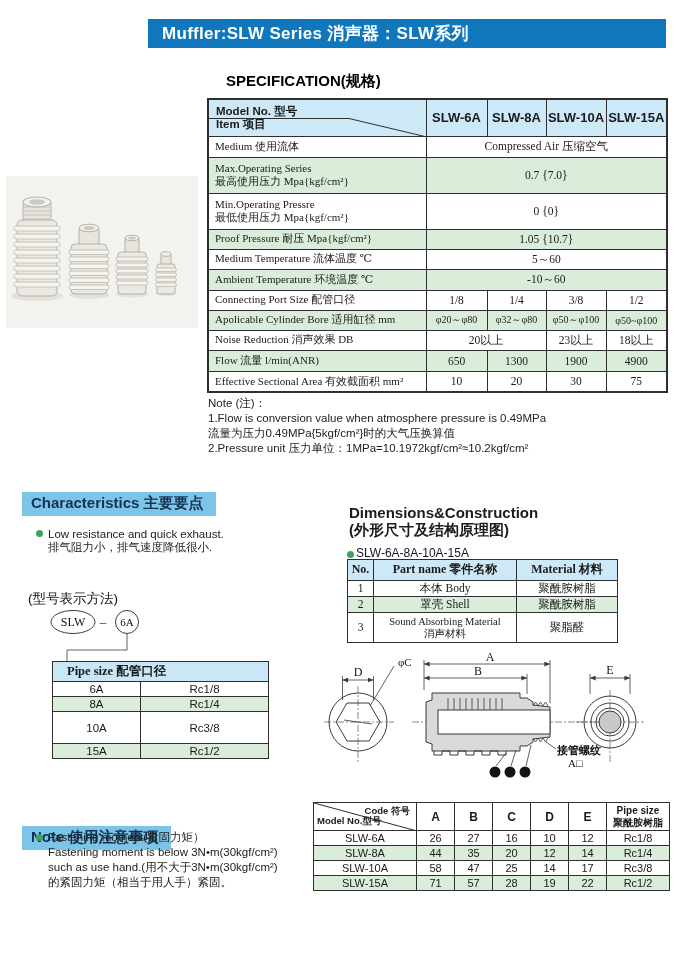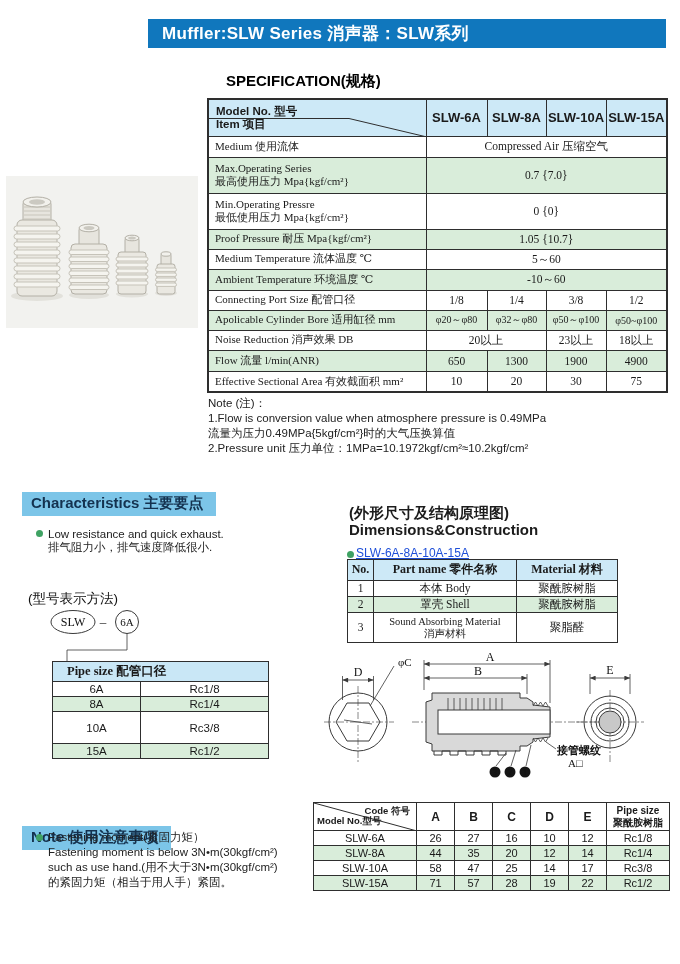--- a/index.html
+++ b/index.html
@@ -40,21 +40,21 @@
   .bullets .row{position:relative;padding-left:12px;margin-bottom:1px;}
   .dot{position:absolute;left:0;top:2px;width:7px;height:7px;border-radius:50%;background:#3fa263;}
   .caption{left:28px;top:590px;font-size:13.5px;color:#111;}
   
   .pipe{left:52px;top:661px;width:216px;border:1.5px solid #2e2e2e;}
   .pipe td{font-size:11.5px;text-align:center;}
   .pipe td.ph{background:#c9e7f6;font-family:"Liberation Serif","DejaVu Serif",serif;
         font-size:12.5px;font-weight:bold;text-align:left;padding-left:14px;}
   
   .dim-hdr{left:349px;top:504px;font-size:15px;font-weight:bold;color:#1c1c1c;line-height:17px;}
-  .series{left:347px;top:546px;font-size:12px;color:#1d4ed8;text-decoration:underline;}
+  .series{left:347px;top:546px;font-size:12px;color:#0f172a;}
   .series .dot{position:static;display:inline-block;vertical-align:-1px;margin-right:2px;}
   .parts{left:347px;top:559px;width:270px;border:1.5px solid #2e2e2e;
         font-family:"Liberation Serif","DejaVu Serif",serif;}
   .parts td{font-size:11.5px;text-align:center;line-height:1.15;}
   .parts td.h{background:#cde9f7;font-weight:bold;font-size:12px;}
   .parts .two{font-size:10.5px;}
   
   .use-hdr{left:22px;top:794px;margin-top:32px;}
   .usebullets{left:36px;top:830px;width:300px;font-size:11.5px;line-height:15px;color:#222;}
   .usebullets .row{position:relative;padding-left:12px;}
@@ -288,22 +288,22 @@
       <td>Rc3/8</td>
     </tr>
     <tr style="height:15px" class="g">
       <td>15A</td>
       <td>Rc1/2</td>
     </tr>
   </tbody>
     </table>
 
   <div class="abs dim-hdr">
+    <div>Dimensions&amp;Construction</div>
     <div>(外形尺寸及结构原理图)</div>
-    <div>Dimensions&amp;Construction</div>
   </div>
   <div class="abs series">
     <span class="dot"></span><span>SLW-6A-8A-10A-15A</span>
   </div>
 
   <table class="abs parts">
     <colgroup>
         <col style="width:26px">
         <col style="width:143px">
         <col style="width:101px">

